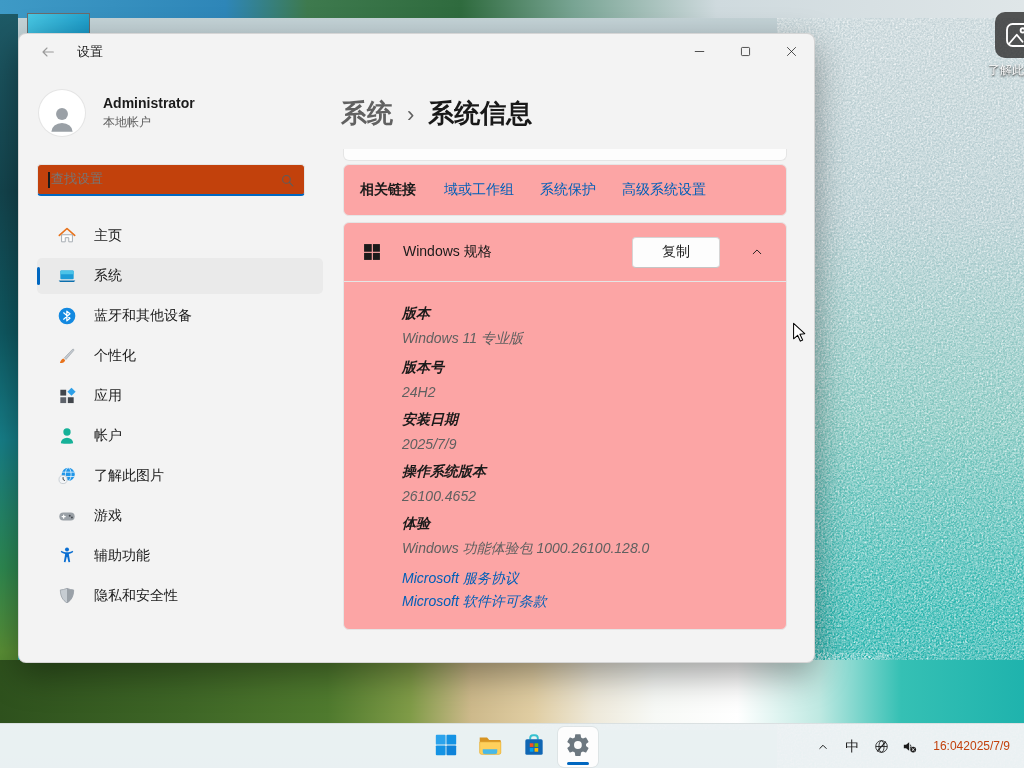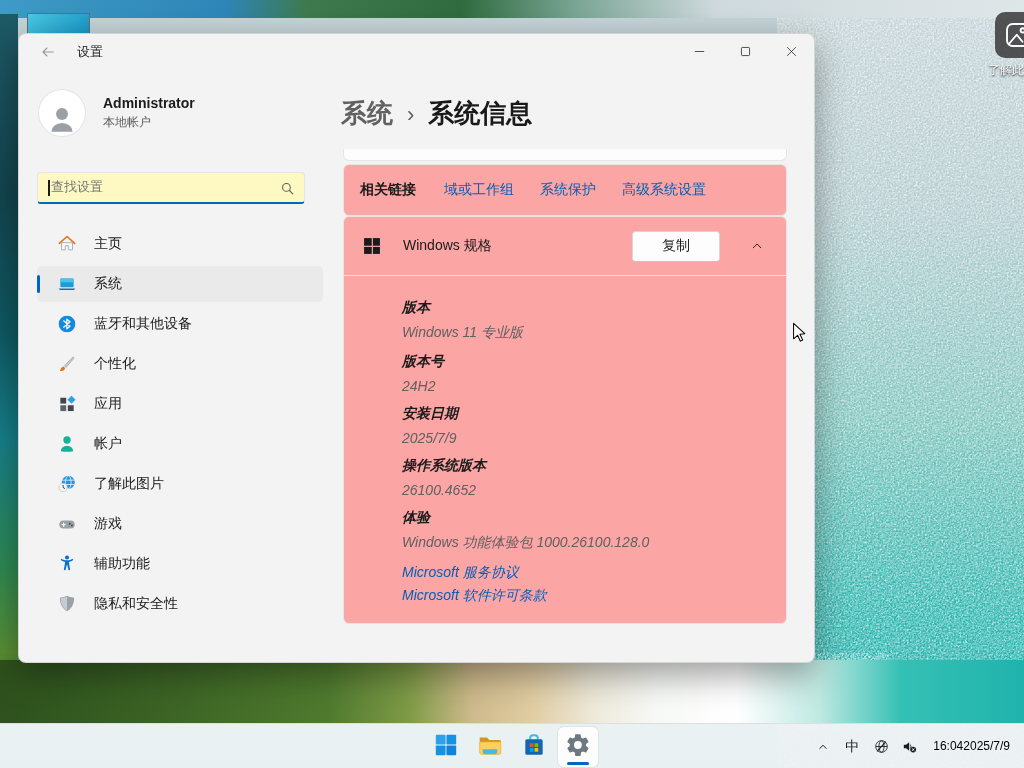--- a/index.html
+++ b/index.html
@@ -42,22 +42,22 @@
 
   .win-body { display:flex; height:594px; }
 
   
   .sidebar { width:322px; padding:12px 18px 0 18px; flex-shrink:0; overflow:hidden; }
   .user-row { display:flex; align-items:center; gap:18px; margin:8px 0 4px 2px; }
   .avatar { width:46px; height:46px; border-radius:50%; background:#fff; display:flex; align-items:flex-end; justify-content:center; overflow:hidden; box-shadow:0 0 0 1px rgba(0,0,0,.06); }
   .avatar svg { width:34px; height:34px; }
   .user-name { font-size:14px; font-weight:bold; color:#1b1b1b; }
   .user-type { font-size:12px; color:#5d5d5d; margin-top:3px; }
-  .search-wrap { position:relative; margin-top:36px; width:268px; height:32px;
-    background:#fef9c3; border:1px solid #e5e5e5; border-radius:4px; border-bottom:2px solid #0067c0; }
+  .search-wrap { position:relative; margin-top:28px; width:268px; height:32px;
+    background:#c2410c; border:1px solid #e5e5e5; border-radius:4px; border-bottom:2px solid #0067c0; }
   .search-wrap input { position:absolute; inset:0; border:0; outline:0; background:transparent;
     padding:0 30px 2px 13px; font-size:13px; color:#1b1b1b; font-family:inherit; }
   .search-wrap input::placeholder { color:#767676; opacity:1; }
   .caret { position:absolute; left:10px; top:7px; width:1.5px; height:16px; background:#1b1b1b; }
   .search-icon { position:absolute; right:9px; top:8px; width:15px; height:15px; }
   .search-icon svg { width:15px; height:15px; }
   .nav { margin-top:22px; }
   .nav-item { position:relative; height:36px; margin-bottom:4px; border-radius:5px;
     display:flex; align-items:center; padding-left:20px; gap:17px; }
   .nav-item.selected { background:#eaeaea; }
@@ -72,21 +72,21 @@
   .breadcrumb { display:flex; align-items:baseline; gap:14px; margin-bottom:18px; }
   .bc-parent { font-size:26px; font-weight:600; color:#616161; }
   .bc-sep { font-size:22px; color:#616161; }
   .bc-current { font-size:26px; font-weight:600; color:#191919; }
   .scrollzone { margin-left:2px; }
   .card { background:#fca5a5; border:1px solid #e5e5e5; border-radius:6px; }
   .card-sliver-bottom { height:12px; border-top:0; border-radius:0 0 6px 6px; background:#fdfdfd; }
   .related-card { margin-top:3px; height:52px; display:flex; align-items:center; padding:0 16px; gap:26px; }
   .related-title { font-size:14px; font-weight:bold; color:#1b1b1b; margin-right:2px; }
   .related-link { font-size:14px; color:#005fb8; text-decoration:none; }
-  .spec-card { margin-top:0; }
+  .spec-card { margin-top:6px; }
   .spec-head { height:58px; display:flex; align-items:center; padding:0 14px 0 18px; }
   .spec-logo { width:20px; height:20px; margin-right:21px; }
   .spec-logo svg { width:20px; height:20px; }
   .spec-title { font-size:14px; color:#1b1b1b; flex:1; }
   .copy-btn { width:88px; height:31px; background:#fdfdfd; border:1px solid #d5d5d5; border-bottom-color:#c5c5c5;
     border-radius:4px; font-size:14px; color:#1b1b1b; font-family:inherit; margin-right:22px; }
   .chev-btn { width:30px; height:30px; display:flex; align-items:center; justify-content:center; border-radius:4px; }
   .chev-btn svg { width:14px; height:14px; }
   .spec-body { border-top:1px solid #e5e5e5; padding:12px 20px 18px 58px;font-style:italic; }
   .spec-label { font-size:14px; font-weight:bold; color:#1b1b1b; margin-top:11px; }
@@ -106,21 +106,21 @@
   .tb-app.active { background:#fdfdfd; box-shadow:0 0 0 1px rgba(0,0,0,.05); }
   .tb-app.active::after { content:""; position:absolute; bottom:2px; left:50%; transform:translateX(-50%);
     width:22px; height:3px; border-radius:2px; background:#0067c0; }
   .tray { position:absolute; right:6px; top:0; height:45px; display:flex; align-items:center; }
   .tray-btn { height:40px; display:flex; align-items:center; justify-content:center; border-radius:6px; }
   .tray-chevron { width:28px; }
   .tray-chevron svg { width:14px; height:14px; }
   .tray-ime { width:30px; font-size:14px; color:#1b1b1b; }
   .tray-ico { width:28px; }
   .tray-ico svg { width:17px; height:17px; }
-  .clock { text-align:right; font-size:12px; color:#000000; line-height:15px; padding:0 8px 0 10px; }
+  .clock { text-align:right; font-size:12px; color:#c2410c; line-height:15px; padding:0 8px 0 10px; }
 
   
   .cursor { position:absolute; left:789px; top:321px; width:22px; height:22px; pointer-events:none; }
   .cursor svg { width:22px; height:22px; }
 </style>
 </head>
 <body>
 
 <div class="wp"></div>
 <svg class="wp-noise" width="1024" height="768">

